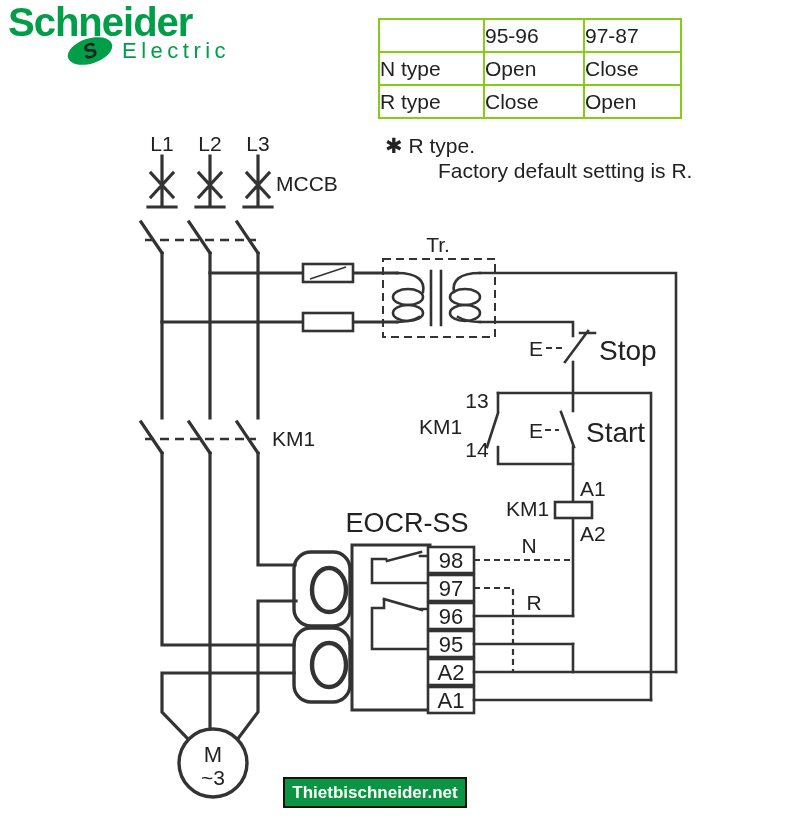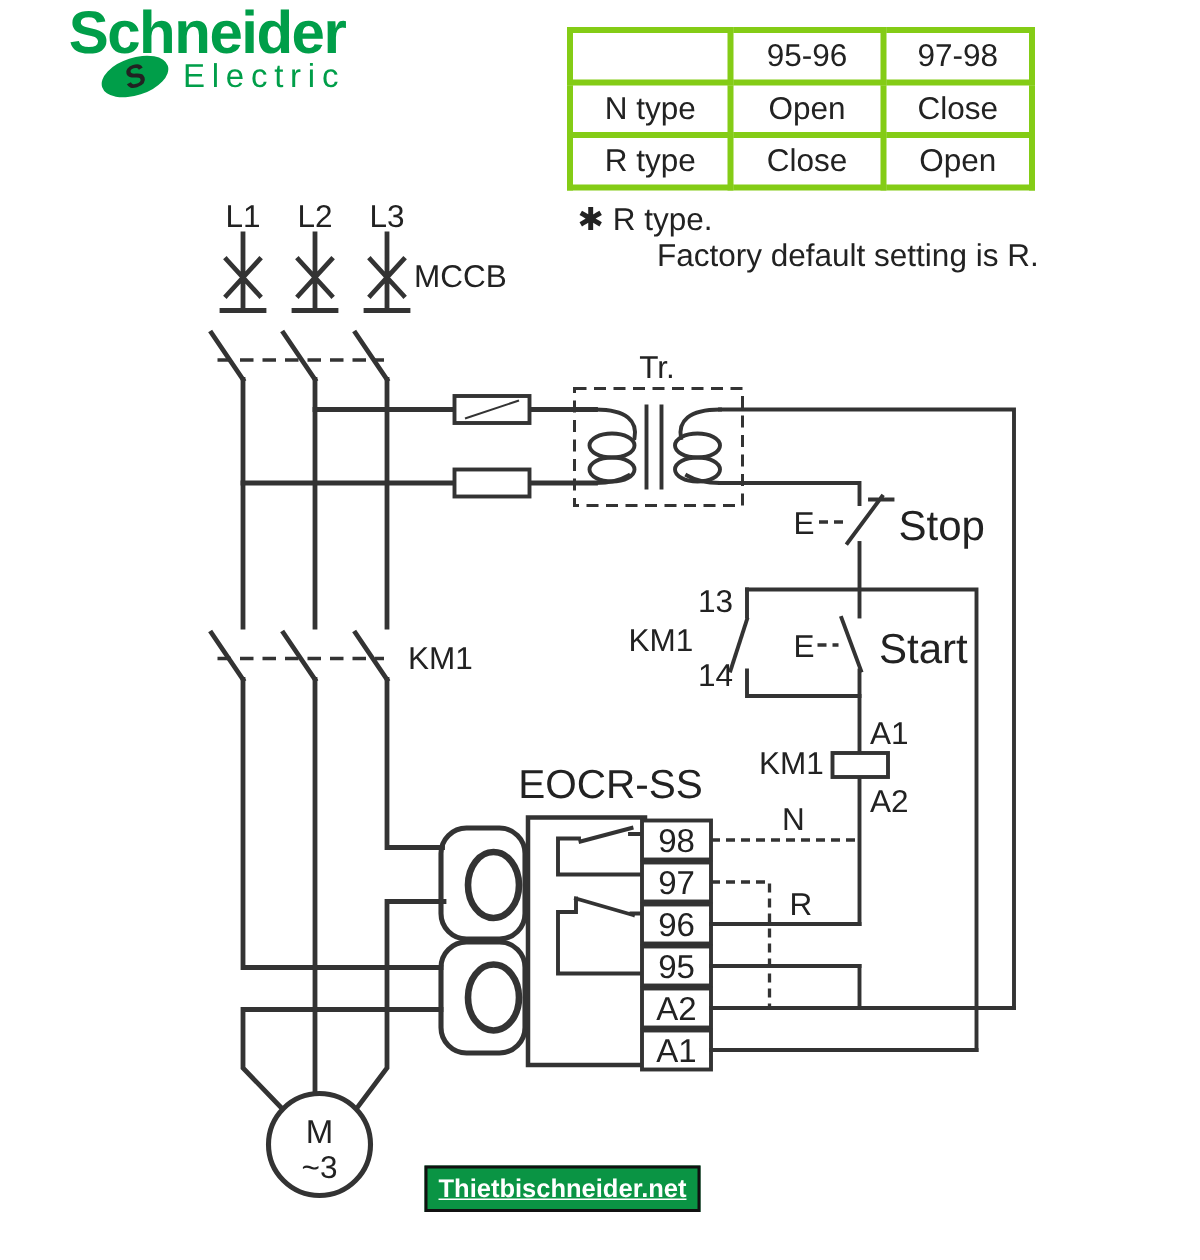--- a/index.html
+++ b/index.html
@@ -5,47 +5,47 @@
   :root{
     --brand-green:#009E49;
     --wm-green:#0A9444;
     --line:#333333;
     --text:#222222;
   }
   html,body{margin:0;padding:0;background:#ffffff;}
   #stage{position:relative;width:800px;height:840px;background:#fff;overflow:hidden;
          font-family:"Liberation Sans",sans-serif;color:var(--text);}
   
-  #logo{position:absolute;left:8px;top:2px;width:260px;height:72px;text-align:center;}
+  #logo{position:absolute;left:8px;top:2px;width:260px;height:72px;}
   #logo .word{font-weight:bold;font-size:40px;letter-spacing:-1px;color:var(--brand-green);line-height:1;}
   #logo .rowsub{position:absolute;left:56px;top:32px;display:flex;align-items:center;}
   #logo .sub{font-size:22px;font-weight:normal;letter-spacing:4.5px;color:var(--brand-green);margin-left:6px;}
   
   #ct{position:absolute;left:378px;top:18px;border-collapse:collapse;}
-  #ct td{border:4px solid #84cc16;font-size:21px;text-align:center;padding:0;height:31px;}
+  #ct td{border:2px solid #84cc16;font-size:21px;text-align:left;padding:0;height:31px;}
   #ct td.c1{width:103px;} #ct td.c2{width:98px;} #ct td.c3{width:95px;}
   
   .note{position:absolute;font-size:21px;color:var(--text);white-space:nowrap;margin-left:44px;}
   #note1{left:341px;top:134px;}
   #note2{left:394px;top:159px;text-align:right;}
   
   svg text{font-family:"Liberation Sans",sans-serif;fill:var(--text);}
   .w{stroke:var(--line);stroke-width:3.2;fill:none;stroke-linecap:square;}
   .w2{stroke:var(--line);stroke-width:2.6;fill:none;stroke-linecap:square;}
   .wdash{stroke:var(--line);stroke-width:2.4;fill:none;stroke-dasharray:9 6;}
   .cfg{stroke:var(--line);stroke-width:2.2;fill:none;stroke-dasharray:6 4;}
   .box{fill:#ffffff;stroke:var(--line);stroke-width:2.6;}
   .body{fill:none;stroke:var(--line);stroke-width:3;}
   .ct{fill:none;stroke:var(--line);stroke-width:4.4;}
   .cap{fill:none;stroke:var(--line);stroke-width:3.4;}
   .t21{font-size:21px;} .t22{font-size:22px;} .t27{font-size:27px;} .t28{font-size:28px;}
   
   #wm{position:absolute;left:283px;top:777px;width:180px;height:27px;background:var(--wm-green);
       border:2px solid #111;display:flex;align-items:center;justify-content:center;}
-  #wm span{color:#ffffff;font-weight:bold;font-size:17px;white-space:nowrap;text-decoration:underline;}
+  #wm span{color:#ffffff;font-weight:bold;font-size:17px;white-space:nowrap;}
 </style>
 </head>
 <body>
 
 <div id="stage">
 
   <div id="logo">
     <div class="word">Schneider</div>
     <div class="rowsub">
       <svg width="52" height="34" viewBox="0 0 52 34">
@@ -56,21 +56,21 @@
       </svg>
       <span class="sub">Electric</span>
     </div>
   </div>
 
   <table id="ct">
     <tbody>
         <tr>
       <td class="c1"></td>
       <td class="c2">95-96</td>
-      <td class="c3">97-98</td>
+      <td class="c3">97-87</td>
     </tr>
     <tr>
       <td>N type</td>
       <td>Open</td>
       <td>Close</td>
     </tr>
     <tr>
       <td>R type</td>
       <td>Close</td>
       <td>Open</td>

